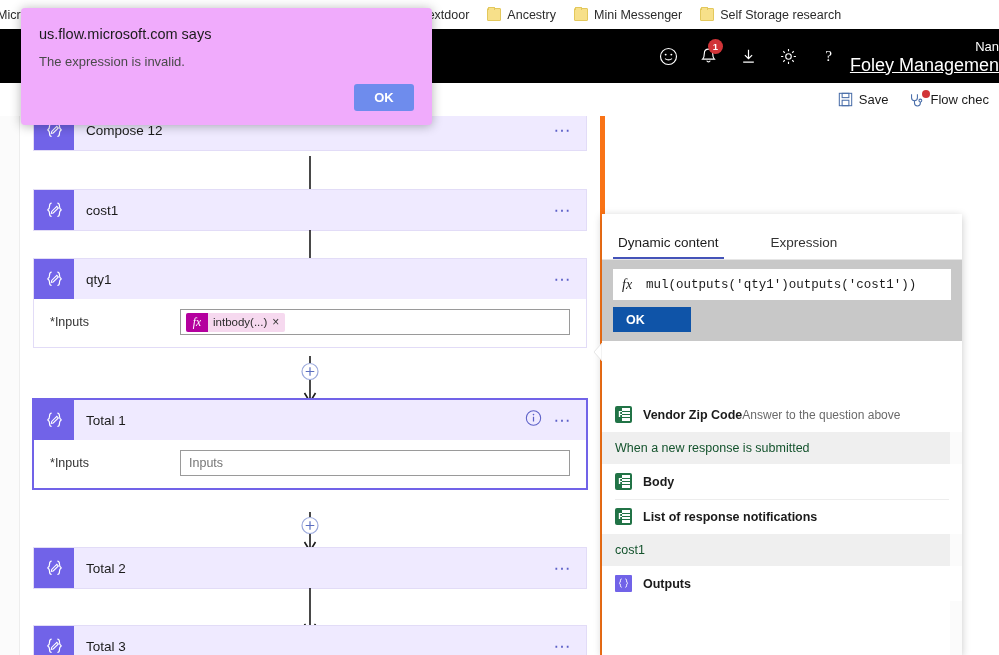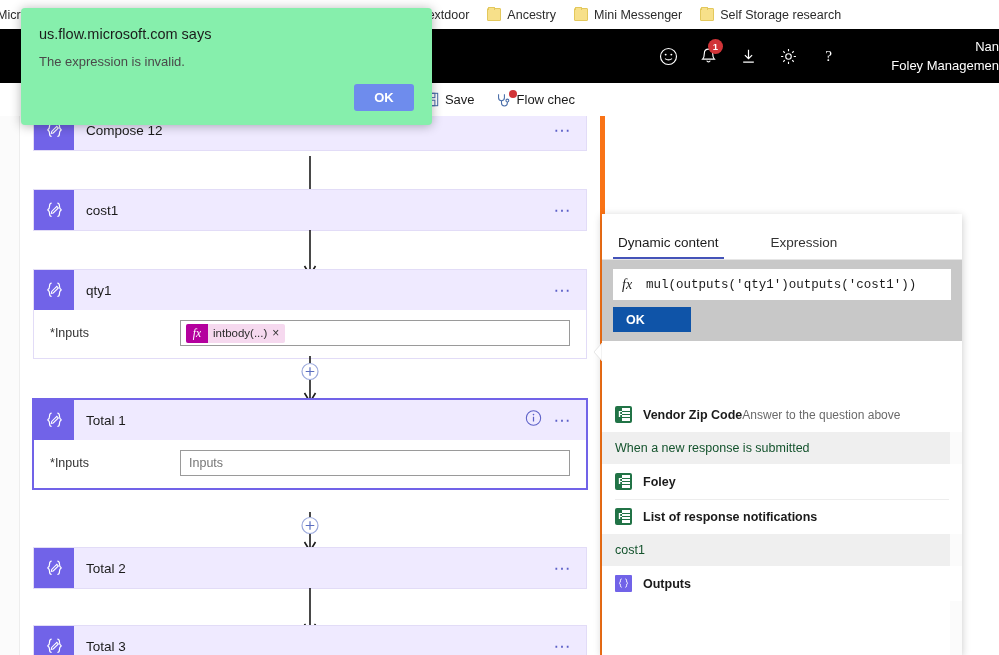--- a/index.html
+++ b/index.html
@@ -53,27 +53,27 @@
     background:#d13438;color:#fff;border-radius:50%;
     width:15px;height:15px;font-size:9.5px;line-height:15px;text-align:center;
     font-weight:bold;
   }
   #header-user{
     position:absolute;right:0;top:0;height:54px;
     display:flex;flex-direction:column;justify-content:center;align-items:flex-end;
     padding-right:0;overflow:hidden;width:150px;
   }
   #header-user-name{font-size:13px;line-height:18px;white-space:nowrap;}
-  #header-user-org{font-size:13px;line-height:19px;white-space:nowrap;font-weight:400;}
+  #header-user-org{font-size:18px;line-height:19px;white-space:nowrap;font-weight:400;text-decoration:underline;}
 
   
   #command-bar{
     position:absolute;left:0;top:83px;width:999px;height:33px;
     background:#ffffff;border-bottom:1px solid #e6e6e6;
-    display:flex;align-items:center;justify-content:center;
+    display:flex;align-items:center;justify-content:flex-end;
   }
   .cmd-btn{
     display:inline-flex;align-items:center;gap:6px;
     height:33px;padding:0 10px;font-size:13px;color:#1b1b1b;cursor:default;
     position:relative;
   }
   .cmd-btn svg{display:block;}
   #flowchecker-dot{
     position:absolute;width:8px;height:8px;border-radius:50%;background:#d13438;
     left:24px;top:7px;
@@ -238,21 +238,21 @@
   #dyn-right-strip{
     position:absolute;right:0;top:0;width:12px;height:258px;background:#fbfbfb;
   }
   #dyn-pointer{
     position:absolute;left:-8px;top:129px;width:8px;height:18px;
   }
 
   
   #modal{
     position:absolute;left:21px;top:8px;width:411px;height:117px;
-    background:#86efac;
+    background:#f0abfc;
     box-shadow:0 1px 11px rgba(0,0,0,0.30);
     border-radius:4px;
   }
   #modal-title{
     position:absolute;left:18px;top:18px;font-size:14.5px;color:#1b1b1b;
   }
   #modal-message{
     position:absolute;left:18px;top:46px;font-size:13px;color:#4a4a4a;
   }
   #modal-ok{
@@ -399,21 +399,21 @@
       </div>
     </div>
 
     <div class="connector" style="top:114px;height:48px;">
       <svg width="22" height="48" viewBox="0 0 22 48">
         <path d="M11 0v40" stroke="#1b1b1b" stroke-width="1.6" fill="none"></path>
         <path d="M5.5 36 11 45l5.5-9" stroke="#1b1b1b" stroke-width="1.6" fill="none"></path>
       </svg>
     </div>
 
-    <div class="card" style="top:154px;">
+    <div class="card" style="top:143px;">
       <div class="card-head">
         <div class="card-icon">
           <svg width="21" height="21" viewBox="0 0 22 22">
             <path d="M8 3.3c-2 0-2.2 1.2-2.2 3.1 0 1.9-.5 3.1-1.7 3.6v.6c1.2.5 1.7 1.7 1.7 3.6 0 1.9.2 3.1 2.2 3.1" fill="none" stroke="#fff" stroke-width="1.25"></path>
             <path d="M14 3.3c2 0 2.2 1.2 2.2 3.1 0 1.9.5 3.1 1.7 3.6v.6c-1.2.5-1.7 1.7-1.7 3.6 0 1.9-.2 3.1-2.2 3.1" fill="none" stroke="#fff" stroke-width="1.25"></path>
             <path d="M13.4 6.7 8.1 12l-.4 2 2-.4 5.3-5.3z" fill="none" stroke="#fff" stroke-width="1.15"></path>
           </svg>
         </div>
         <span class="card-title">qty1</span>
         <span class="card-ellipsis">⋯</span>
@@ -559,21 +559,21 @@
     </div>
 
     <div class="dyn-group">When a new response is submitted</div>
 
     <div class="dyn-item">
       <span class="forms-icon">
         <span class="fi-f">F</span>
         <span class="fi-sheet"></span>
       </span>
       <span class="dyn-item-texts">
-        <span class="dyn-item-title">Foley</span>
+        <span class="dyn-item-title">Body</span>
       </span>
     </div>
 
     <div class="dyn-item">
       <span class="forms-icon">
         <span class="fi-f">F</span>
         <span class="fi-sheet"></span>
       </span>
       <span class="dyn-item-texts">
         <span class="dyn-item-title">List of response notifications</span>

